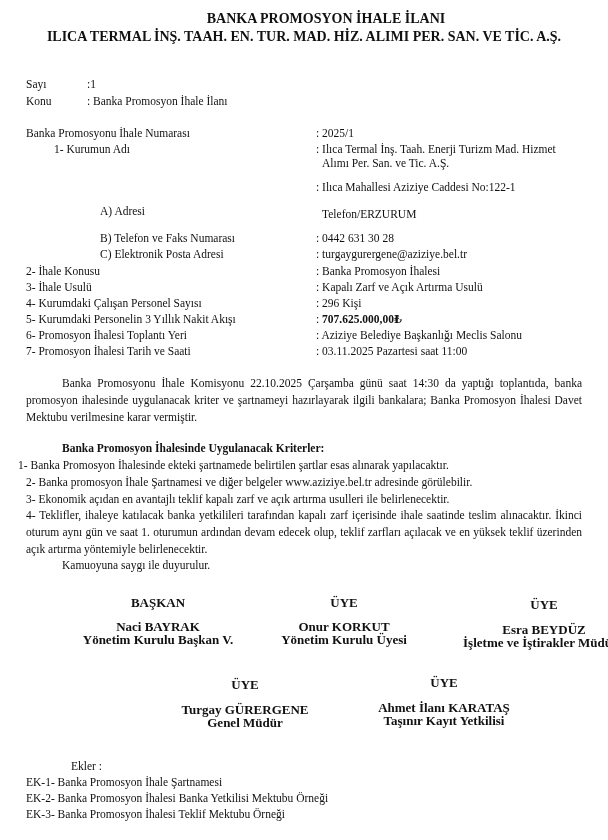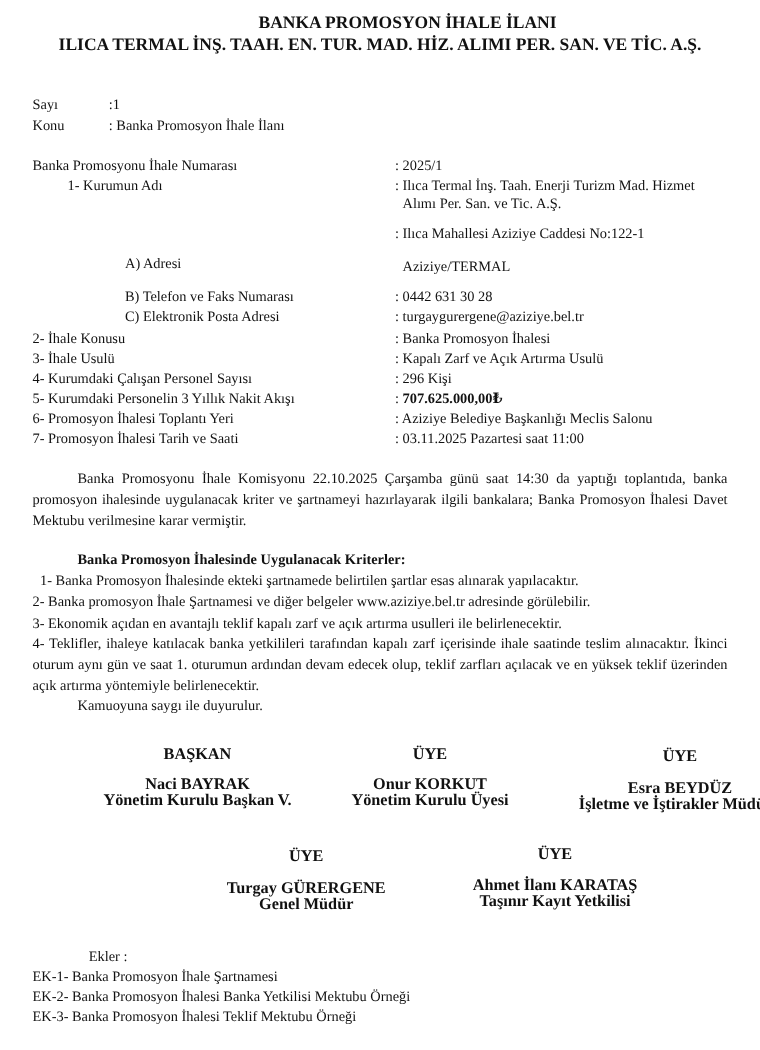--- a/index.html
+++ b/index.html
@@ -33,21 +33,21 @@
 
 <div class="abs" style="left:26px; top:126px;">Banka Promosyonu İhale Numarası</div>
 <div class="abs" style="left:316px; top:126px;">: 2025/1</div>
 
 <div class="abs" style="left:54px; top:142px;">1- Kurumun Adı</div>
 <div class="abs" style="left:316px; top:142px;">: Ilıca Termal İnş. Taah. Enerji Turizm Mad. Hizmet</div>
 <div class="abs" style="left:322px; top:156px;">Alımı Per. San. ve Tic. A.Ş.</div>
 
 <div class="abs" style="left:100px; top:180px;margin-top:24px;">A) Adresi</div>
 <div class="abs" style="left:316px; top:180px;">: Ilıca Mahallesi Aziziye Caddesi No:122-1</div>
-<div class="abs" style="left:322px; top:207px;">Aziziye/TERMAL</div>
+<div class="abs" style="left:322px; top:207px;">Telefon/ERZURUM</div>
 
 <div class="abs" style="left:100px; top:231px;">B) Telefon ve Faks Numarası</div>
 <div class="abs" style="left:316px; top:231px;">: 0442 631 30 28</div>
 <div class="abs" style="left:100px; top:247px;">C) Elektronik Posta Adresi</div>
 <div class="abs" style="left:316px; top:247px;">: turgaygurergene@aziziye.bel.tr</div>
 
 <div class="abs" style="left:26px; top:264px;">2- İhale Konusu</div>
 <div class="abs" style="left:316px; top:264px;">: Banka Promosyon İhalesi</div>
 <div class="abs" style="left:26px; top:280px;">3- İhale Usulü</div>
 <div class="abs" style="left:316px; top:280px;">: Kapalı Zarf ve Açık Artırma Usulü</div>
@@ -56,21 +56,21 @@
 <div class="abs" style="left:26px; top:312px;">5- Kurumdaki Personelin 3 Yıllık Nakit Akışı</div>
 <div class="abs" style="left:316px; top:312px;"><span>: </span><span class="b">707.625.000,00₺</span></div>
 <div class="abs" style="left:26px; top:328px;">6- Promosyon İhalesi Toplantı Yeri</div>
 <div class="abs" style="left:316px; top:328px;">: Aziziye Belediye Başkanlığı Meclis Salonu</div>
 <div class="abs" style="left:26px; top:344px;">7- Promosyon İhalesi Tarih ve Saati</div>
 <div class="abs" style="left:316px; top:344px;">: 03.11.2025 Pazartesi saat 11:00</div>
 
 <div class="para" style="top:375px; text-indent:36px;">Banka Promosyonu İhale Komisyonu 22.10.2025 Çarşamba günü saat 14:30 da yaptığı toplantıda, banka promosyon ihalesinde uygulanacak kriter ve şartnameyi hazırlayarak ilgili bankalara; Banka Promosyon İhalesi Davet Mektubu verilmesine karar vermiştir.</div>
 
 <div class="abs b" style="left:62px; top:441px;">Banka Promosyon İhalesinde Uygulanacak Kriterler:</div>
-<div class="abs" style="left:32px; top:458px;">1- Banka Promosyon İhalesinde ekteki şartnamede belirtilen şartlar esas alınarak yapılacaktır.</div>
+<div class="abs" style="left:18px; top:458px;">1- Banka Promosyon İhalesinde ekteki şartnamede belirtilen şartlar esas alınarak yapılacaktır.</div>
 <div class="abs" style="left:26px; top:475px;">2- Banka promosyon İhale Şartnamesi ve diğer belgeler www.aziziye.bel.tr adresinde görülebilir.</div>
 <div class="abs" style="left:26px; top:492px;">3- Ekonomik açıdan en avantajlı teklif kapalı zarf ve açık artırma usulleri ile belirlenecektir.</div>
 <div class="para" style="top:507px;">4- Teklifler, ihaleye katılacak banka yetkilileri tarafından kapalı zarf içerisinde ihale saatinde teslim alınacaktır. İkinci oturum aynı gün ve saat 1. oturumun ardından devam edecek olup, teklif zarfları açılacak ve en yüksek teklif üzerinden açık artırma yöntemiyle belirlenecektir.</div>
 <div class="abs" style="left:62px; top:558px;">Kamuoyuna saygı ile duyurulur.</div>
 
 <div class="sig" style="left:112px; top:596px;">
   <div>BAŞKAN</div>
   <div style="height:11px;"></div>
   <div>Naci BAYRAK</div>
   <div>Yönetim Kurulu Başkan V.</div>

